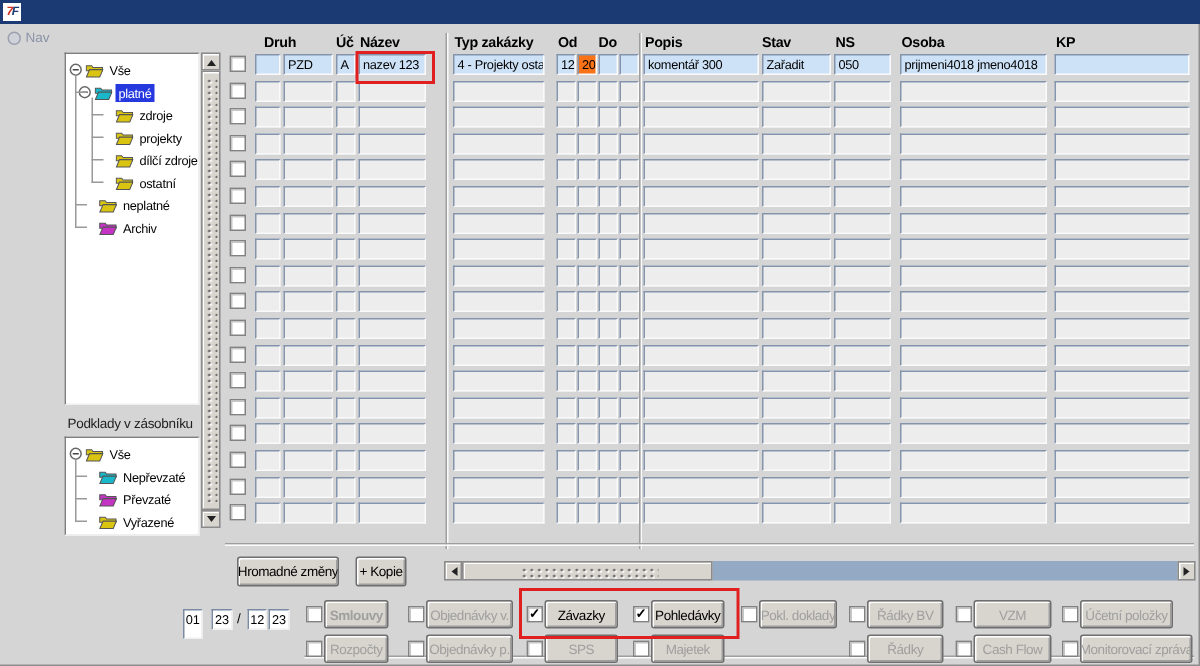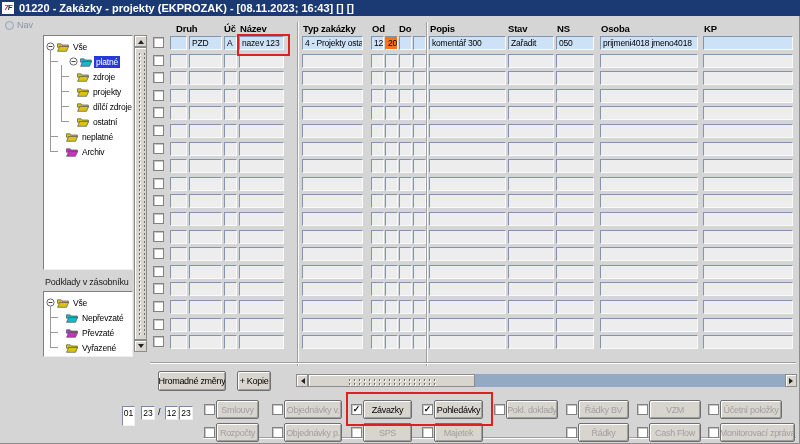--- a/index.html
+++ b/index.html
@@ -71,21 +71,20 @@
   .groove-h{position:absolute;height:0;border-top:1px solid #9e9e9e;border-bottom:1px solid #fbfbfb;}
   .redbox{position:absolute;border:2px solid #e02020;pointer-events:none;}
 </style>
 </head>
 <body>
 
 <div id="win">
 
   <div class="titlebar" id="titlebar" style="background: rgb(27, 58, 115);">
     <span class="title-icon"><b class="n7">7</b><b class="nf">F</b></span>
-    <span>01220 - Zakázky - projekty (EKPROZAK) - [08.11.2023; 16:43] [] []</span>
   </div>
 
   <div class="nav">
     <span class="dot"></span>
     <span>Nav</span>
   </div>
 
   <div class="tree-box" id="tree-main" style="left:43px;top:35px;width:90px;height:235px;">
       <div class="trow" style="padding-left: 2px;">
         <span class="ticon">
@@ -95,21 +94,21 @@
           </svg>
         </span>
         <span class="ticon">
           <svg width="12" height="10" viewBox="0 0 12 10">
             <path d="M0.5 1.8 h3.6 l1 1.2 h6.2 v2.2 h-10.8 z" fill="#d9c412" stroke="#555" stroke-width="0.7"></path>
             <path d="M0.6 9.3 L2.7 4.4 h8.9 L9.5 9.3 z" fill="#d9c412" stroke="#555" stroke-width="0.7"></path>
           </svg>
         </span>
         <span class="tlabel">Vše</span>
       </div>
-      <div class="trow" style="padding-left: 25px;">
+      <div class="trow" style="padding-left: 8px;">
         <i class="stub" style="left: 6px; top: 7px; width: 8px;"></i>
         <span class="ticon">
           <svg width="9" height="9">
             <circle cx="4.5" cy="4.5" r="3.6" fill="#fff" stroke="#666"></circle>
             <line x1="2.5" y1="4.5" x2="6.5" y2="4.5" stroke="#444"></line>
           </svg>
         </span>
         <span class="ticon">
           <svg width="12" height="10" viewBox="0 0 12 10">
             <path d="M0.5 1.8 h3.6 l1 1.2 h6.2 v2.2 h-10.8 z" fill="#18b7c9" stroke="#555" stroke-width="0.7"></path>
@@ -559,21 +558,21 @@
     </div>
 
   <div class="field" style="left:122px;top:406px;width:13px;height:20px;">01</div>
   <div class="field" style="left:141px;top:406px;width:14px;height:14px;">23</div>
   <div class="slash" style="left:158px;top:407px;">/</div>
   <div class="field" style="left:165px;top:406px;width:13px;height:14px;">12</div>
   <div class="field" style="left:179px;top:406px;width:14px;height:14px;">23</div>
 
   <div id="toggles">
       <div class="cb" style="left: 204px; top: 404px;"></div>
-      <div class="btn disabled" style="left: 216px; top: 400px; width: 43px; height: 19px;">Smlouvy</div>
+      <div class="btn disabled" style="left: 216px; top: 400px; width: 43px; height: 19px; font-weight: bold;">Smlouvy</div>
       <div class="cb" style="left: 272px; top: 404px;"></div>
       <div class="btn disabled" style="left: 284px; top: 400px; width: 58px; height: 19px;">Objednávky v.</div>
       <div class="cb" style="left: 351px; top: 404px;">✓</div>
       <div class="btn" style="left: 363px; top: 400px; width: 49px; height: 19px;">Závazky</div>
       <div class="cb" style="left: 422px; top: 404px;">✓</div>
       <div class="btn" style="left: 434px; top: 400px; width: 49px; height: 19px;">Pohledávky</div>
       <div class="cb" style="left: 494px; top: 404px;"></div>
       <div class="btn disabled" style="left: 506px; top: 400px; width: 52px; height: 19px;">Pokl. doklady</div>
       <div class="cb" style="left: 566px; top: 404px;"></div>
       <div class="btn disabled" style="left: 578px; top: 400px; width: 51px; height: 19px;">Řádky BV</div>

